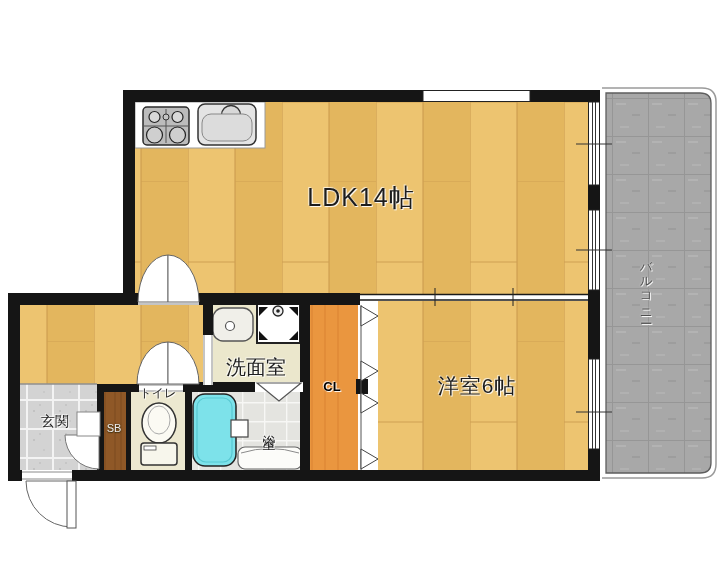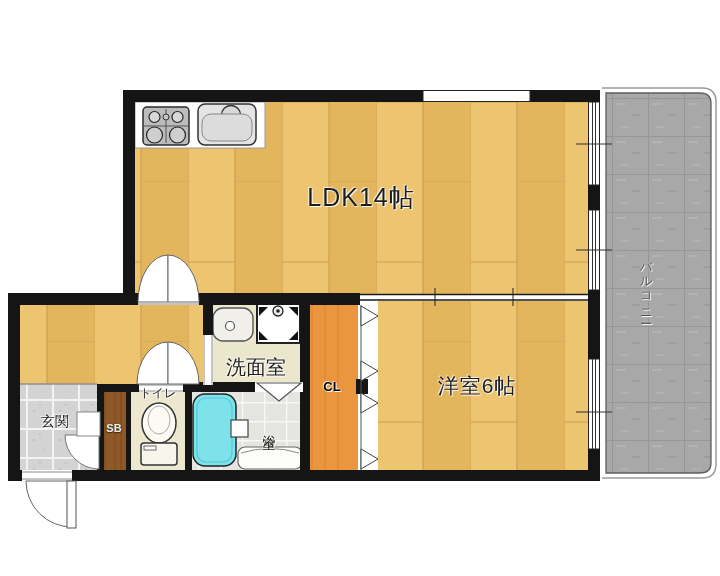--- a/index.html
+++ b/index.html
@@ -13,21 +13,21 @@
     position:absolute;transform:translate(-50%,-50%);
     color:#1d1d1d;white-space:nowrap;line-height:1;
     text-shadow:1px 1px 0 rgba(255,255,255,.85),-1px -1px 0 rgba(255,255,255,.6),0 0 2px rgba(255,255,255,.9);
   }
   .lbl-ldk{font-size:25px;letter-spacing:1px;}
   .lbl-western{font-size:21px;letter-spacing:1px;}
   .lbl-entrance{font-size:14px;}
   .lbl-toilet{font-size:12px;}
   .lbl-washroom{font-size:20px;}
   .lbl-cl{font-size:13px;font-weight:700;color:#000000;}
-  .lbl-sb{font-size:11px;font-weight:700;color:#ededed;text-shadow:0 1px 1px #40300f,0 0 2px #4a3816;}
+  .lbl-sb{font-size:11px;font-weight:400;color:#ededed;text-shadow:0 1px 1px #40300f,0 0 2px #4a3816;}
   .vert{writing-mode:vertical-rl;text-orientation:upright;letter-spacing:2px;}
   .lbl-bath{font-size:13px;}
   .lbl-balcony{font-size:12.5px;color:#4e4e4e;
     text-shadow:1px 1px 0 rgba(255,255,255,.9),0 0 2px rgba(255,255,255,.8);}
 </style>
 </head>
 <body>
 
 <div class="plan">
   <svg width="720" height="576" viewBox="0 0 720 576">

